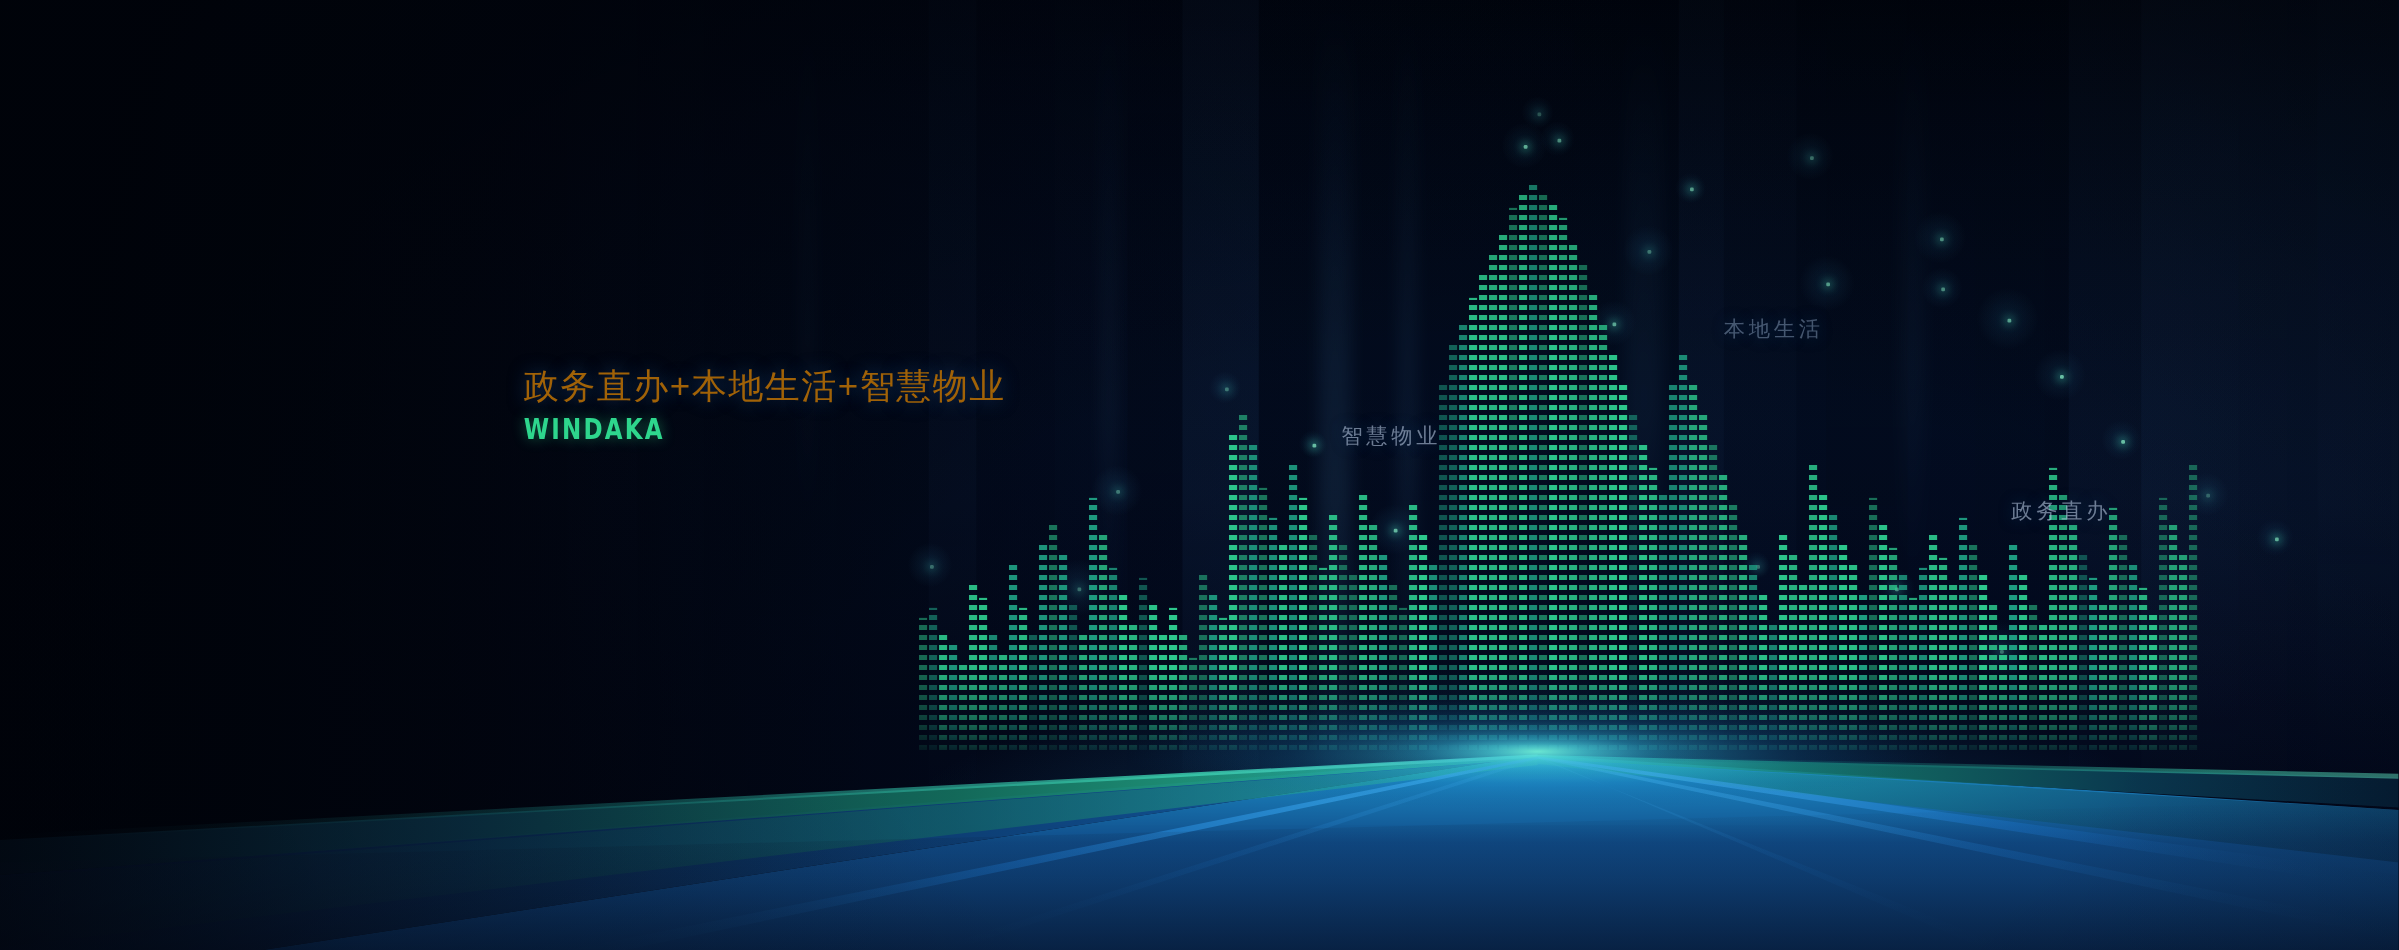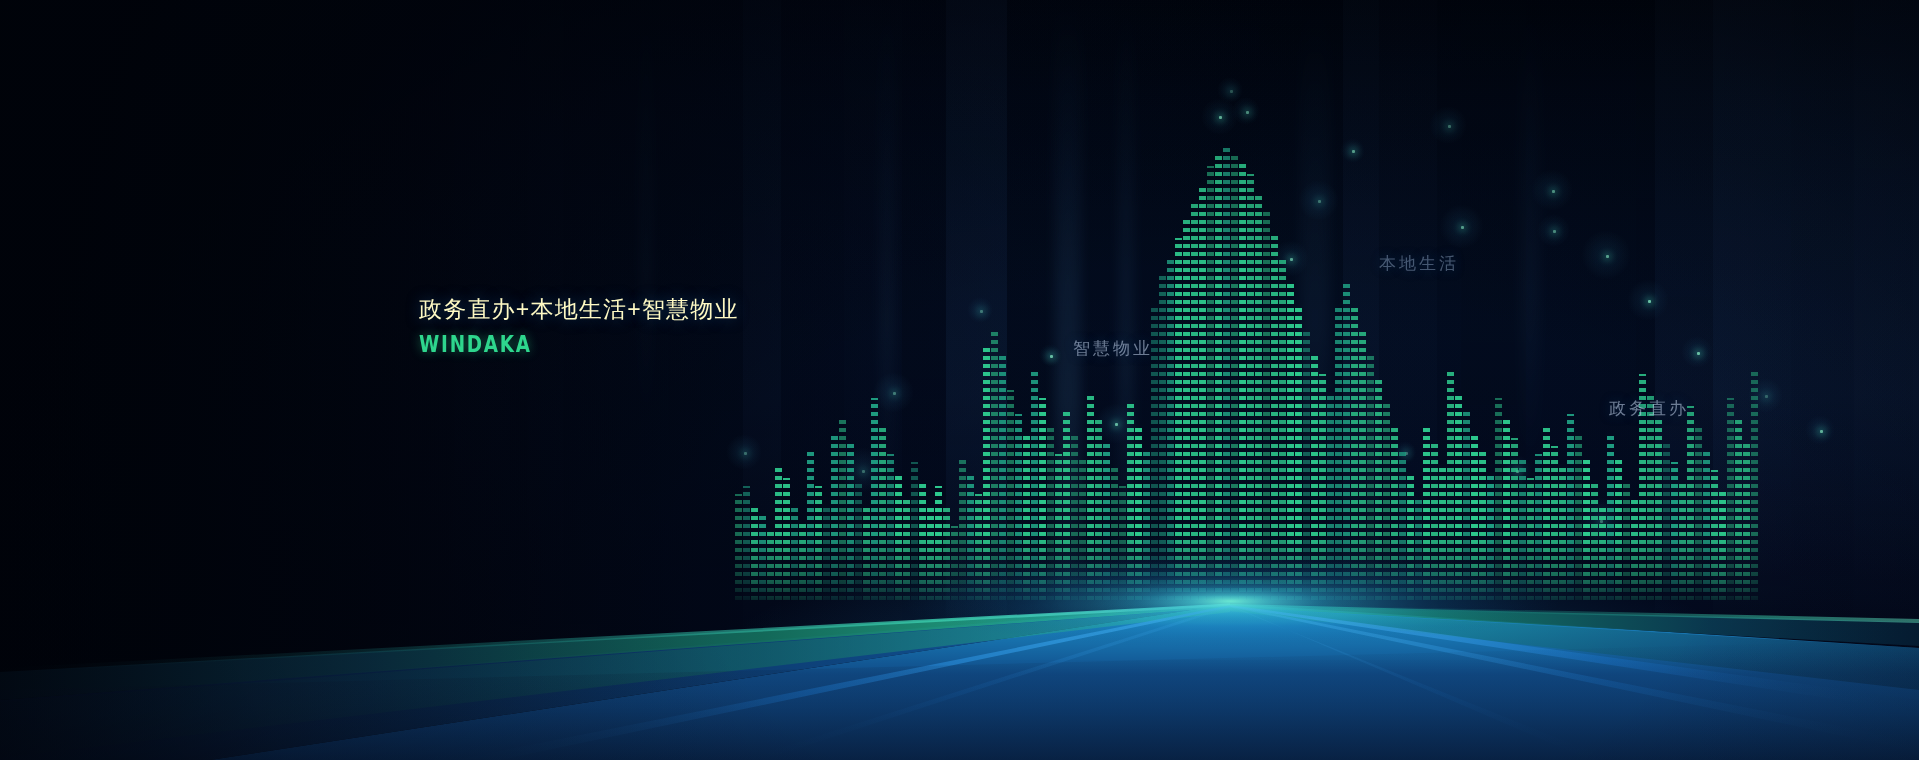--- a/index.html
+++ b/index.html
@@ -108,23 +108,23 @@
 
   
   .copy {
     position: absolute;
     left: 419px;
     top: 292px;
     z-index: 40;
   }
   .subtitle {
     font-family: "Liberation Sans", "DejaVu Sans", sans-serif;
-    font-size: 23px;
+    font-size: 28px;
     line-height: 34px;
-    color: #fef9c3;
+    color: #a16207;
     letter-spacing: 1.2px;
     font-weight: 400;
     text-shadow: 0 0 14px rgba(20,60,110,0.9);
     white-space: nowrap;
   }
   .title {
     margin-top: 8px;
     font-family: "DejaVu Sans", "Liberation Sans", sans-serif;
     font-size: 52px;
     line-height: 62px;

